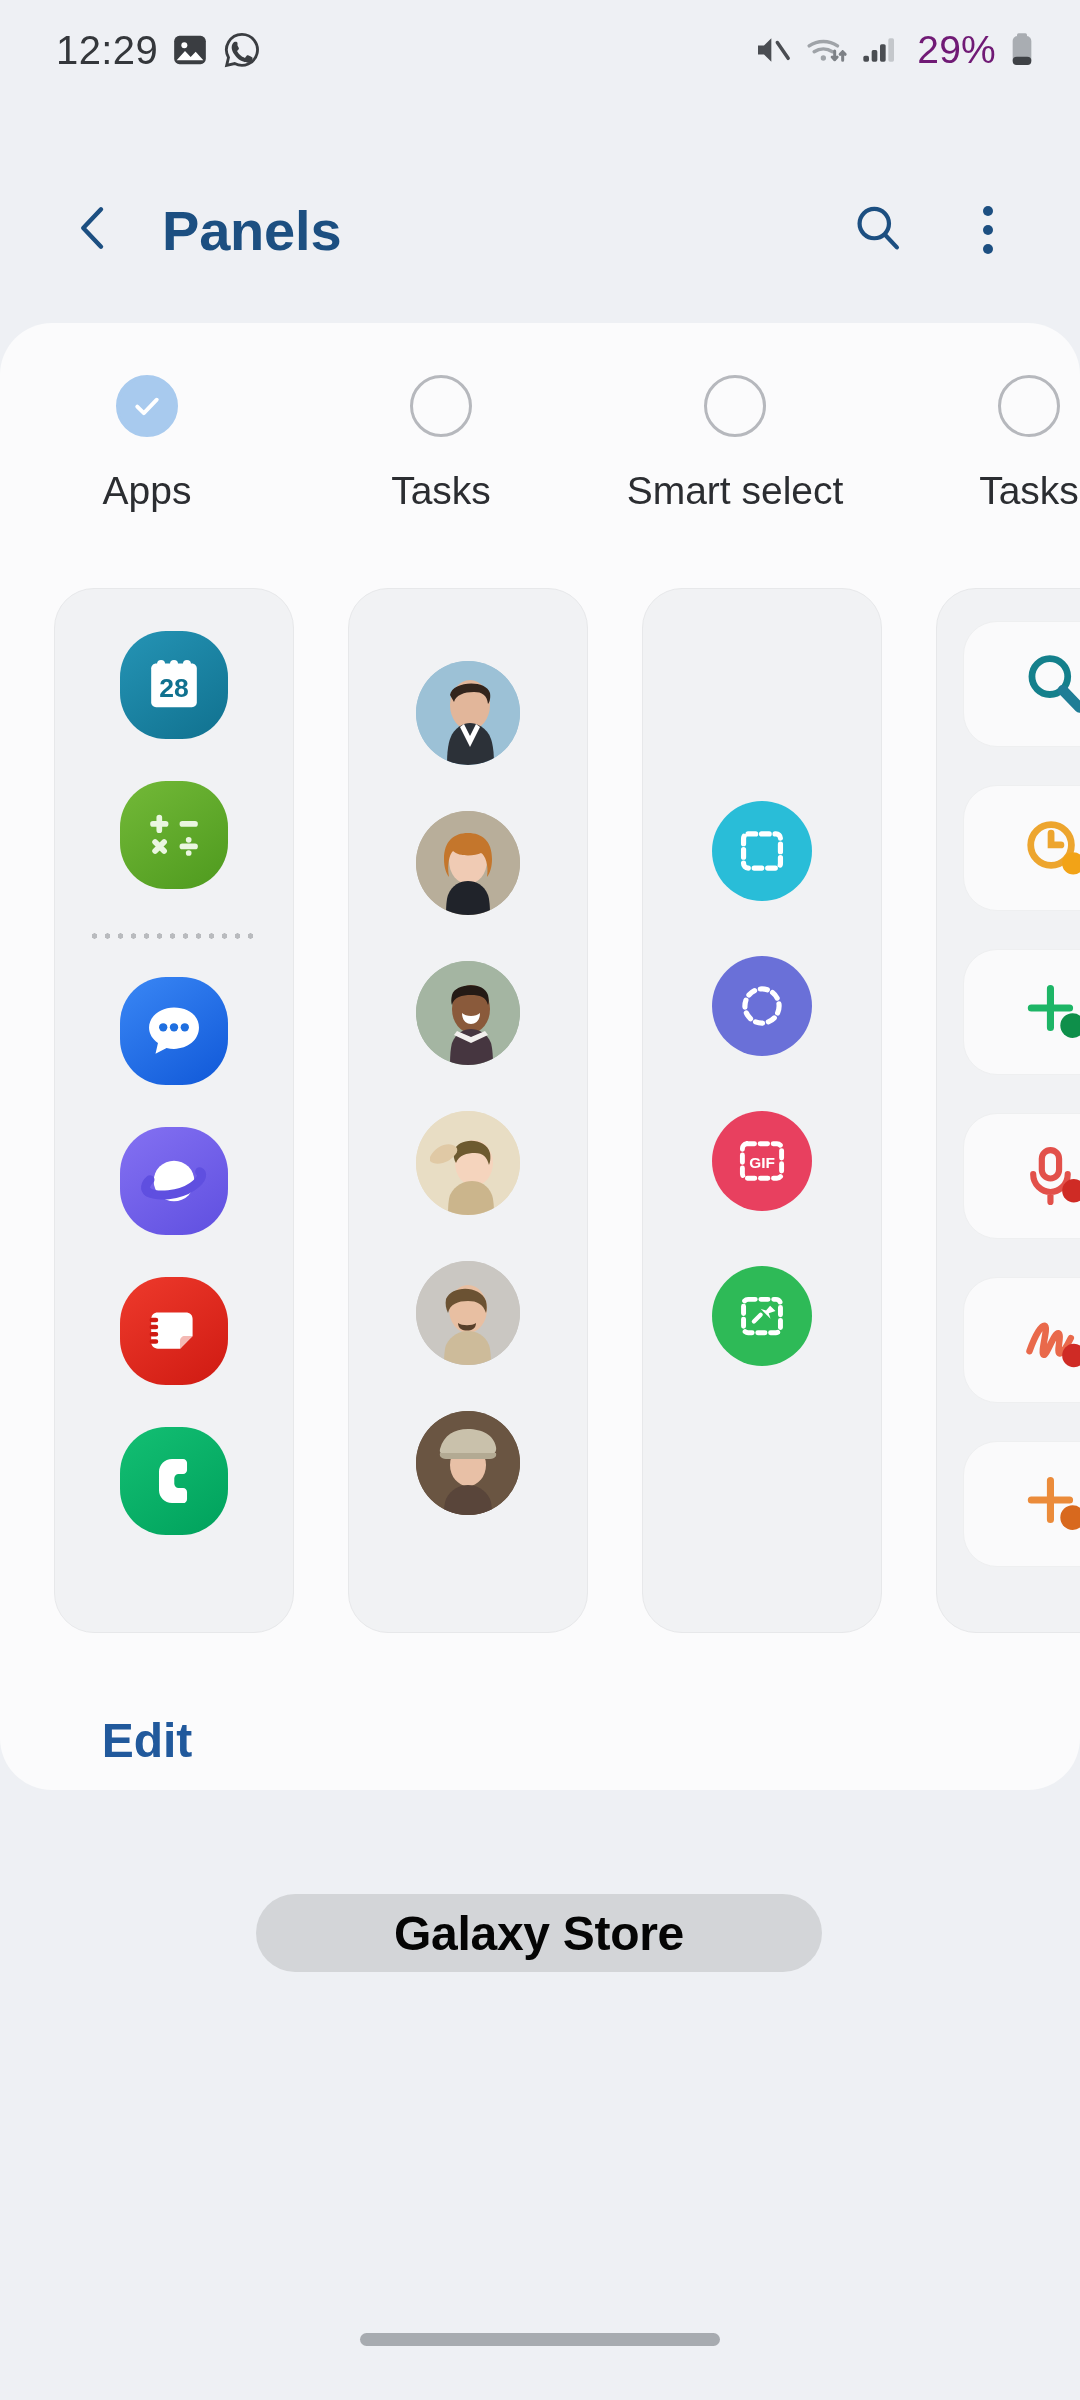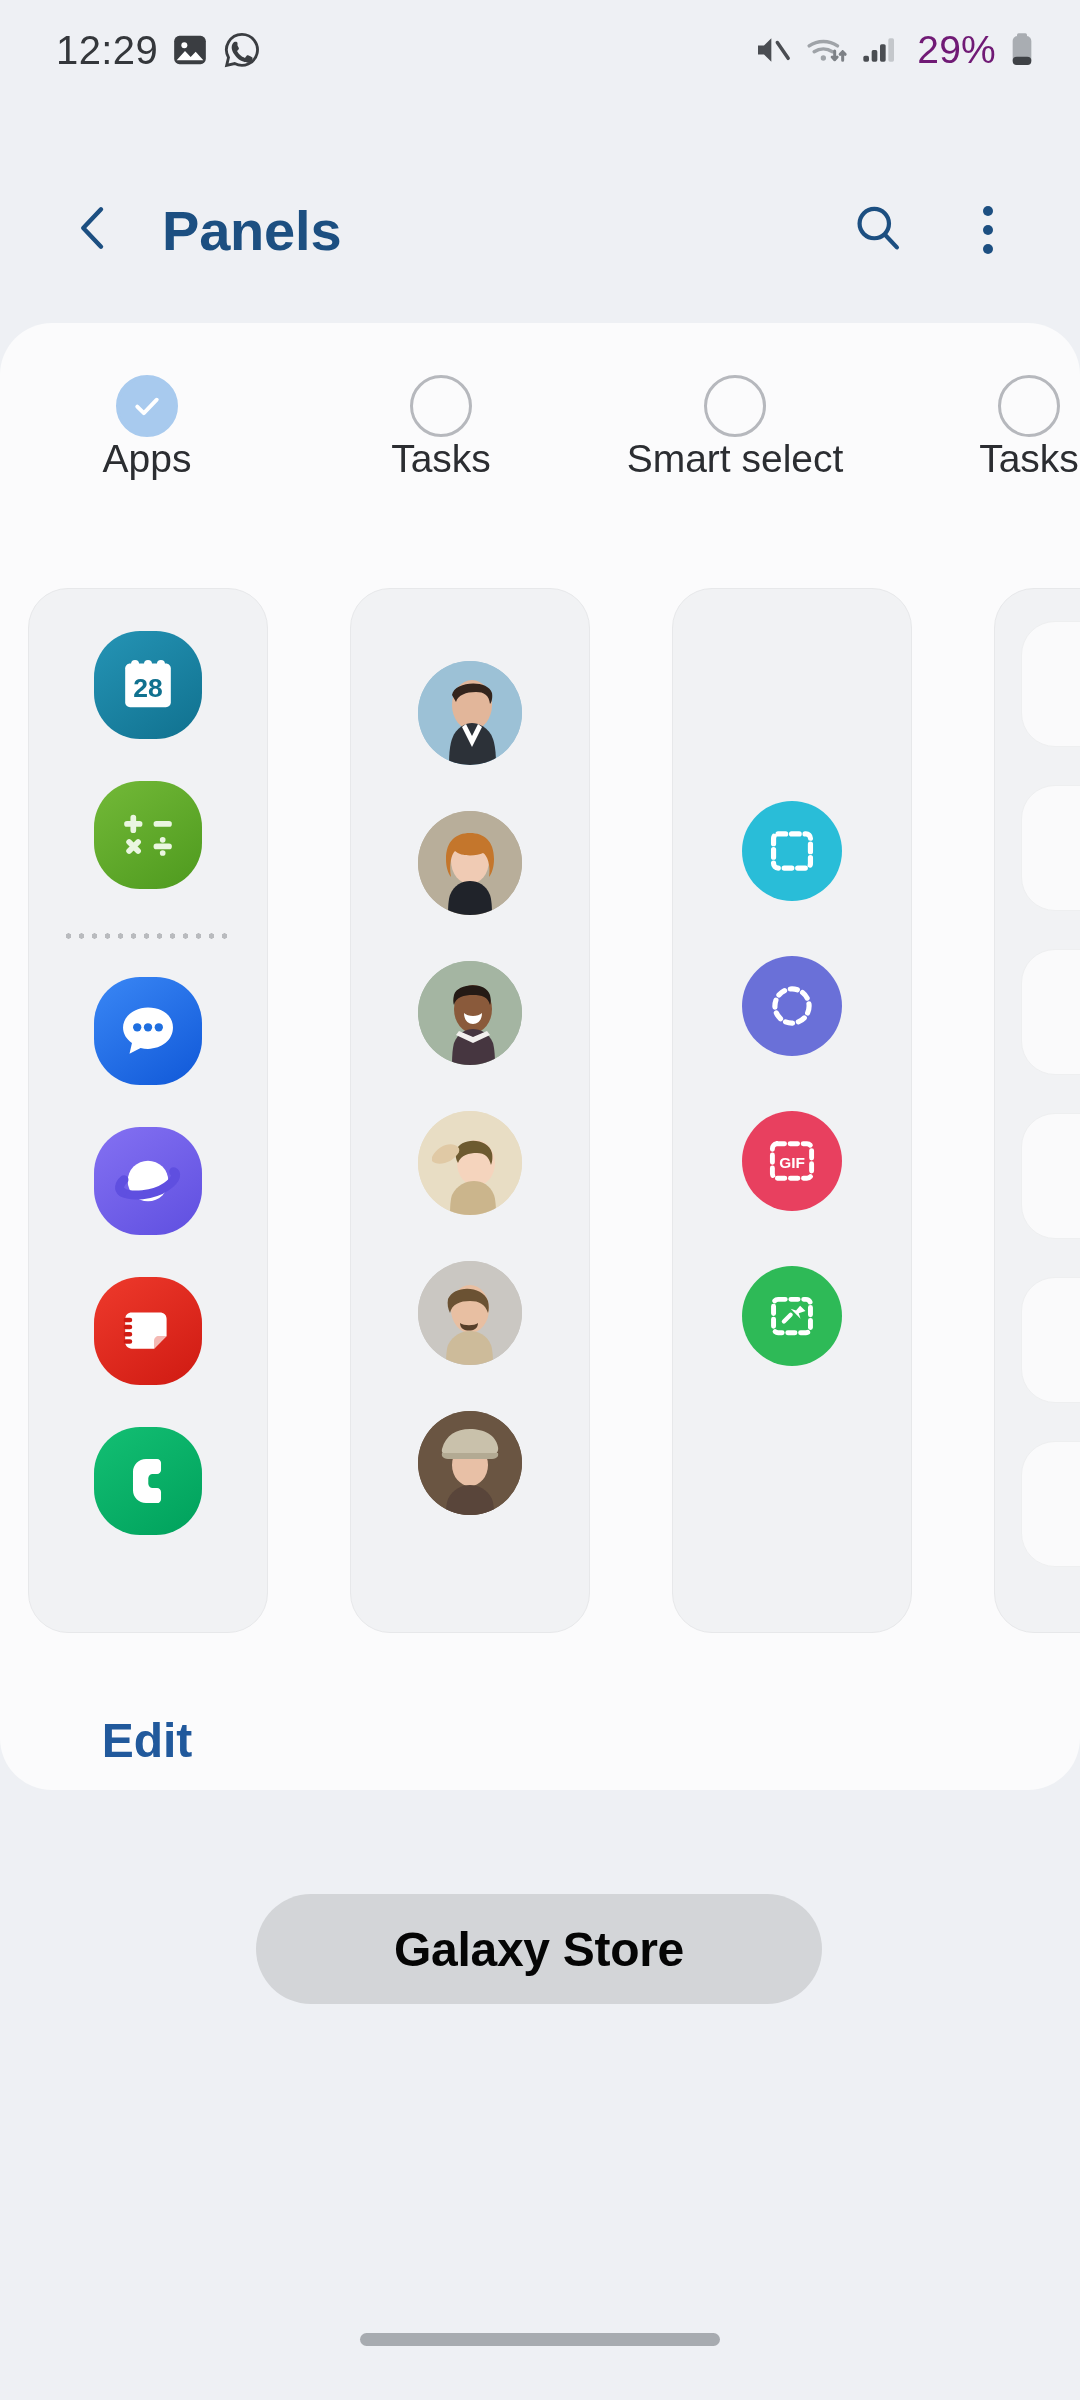--- a/index.html
+++ b/index.html
@@ -65,30 +65,30 @@
     flex:0 0 294px; display:flex; flex-direction:column; align-items:center;
   }
   .chooser-item.first { flex:0 0 294px; }
   .radio {
     width:62px; height:62px; border-radius:50%;
     border:3px solid #b6b8bd; background:transparent;
     display:flex; align-items:center; justify-content:center;
   }
   .radio.checked { background:#a8caee; border-color:#a8caee; }
   .chooser-label {
-    font-size:39px; color:#2b2d31; white-space:nowrap;
+    margin-top:32px; font-size:39px; color:#2b2d31; white-space:nowrap;
   }
 
   
   .previews {
     position:absolute; top:265px; left:0; width:1080px; height:1060px;
     display:flex;
   }
   .preview {
-    flex:0 0 294px; display:flex; justify-content:flex-start;margin-left:28px;
+    flex:0 0 294px; display:flex; justify-content:flex-end;
   }
   .panel-box {
     width:240px; height:1045px;
     background:#f1f2f4;
     border:1.5px solid #e7e8ea;
     border-radius:40px;
     display:flex; flex-direction:column; align-items:center;
     padding-top:42px;
     position:relative;
   }
@@ -137,21 +137,21 @@
   .edit-link {
     position:absolute; top:1390px; left:0; width:294px;
     text-align:center;
     font-size:48px; font-weight:700; color:#1f5campo;
   }
   .edit-link { color:#21599c; }
 
   
   .store-btn {
     position:absolute; top:1894px; left:256px;
-    width:566px; height:110px; border-radius:56px;
+    width:566px; height:78px; border-radius:56px;
     background:#d3d5d8;
     display:flex; align-items:center; justify-content:center;
     font-size:48px; font-weight:700; color:#050505;
     letter-spacing:-0.3px;
   }
 
   
   .navbar {
     position:absolute; bottom:0; left:0; width:1080px; height:110px;
     display:flex; align-items:center; justify-content:center;

